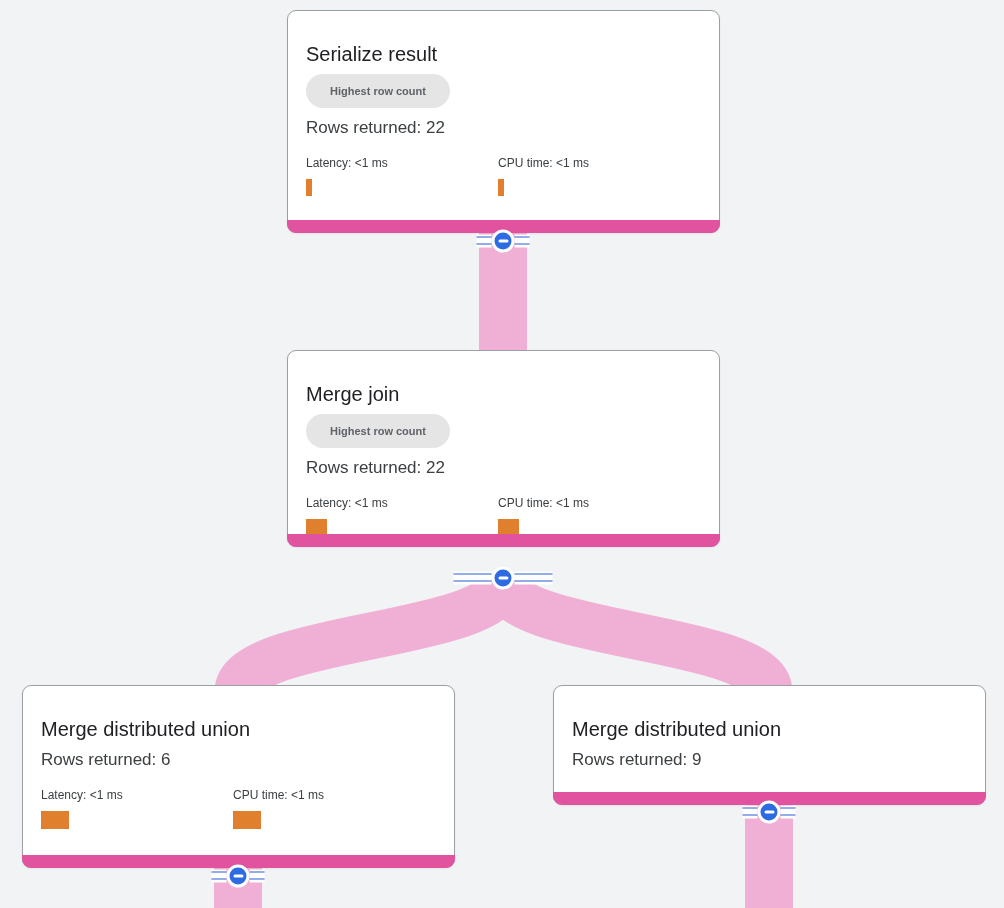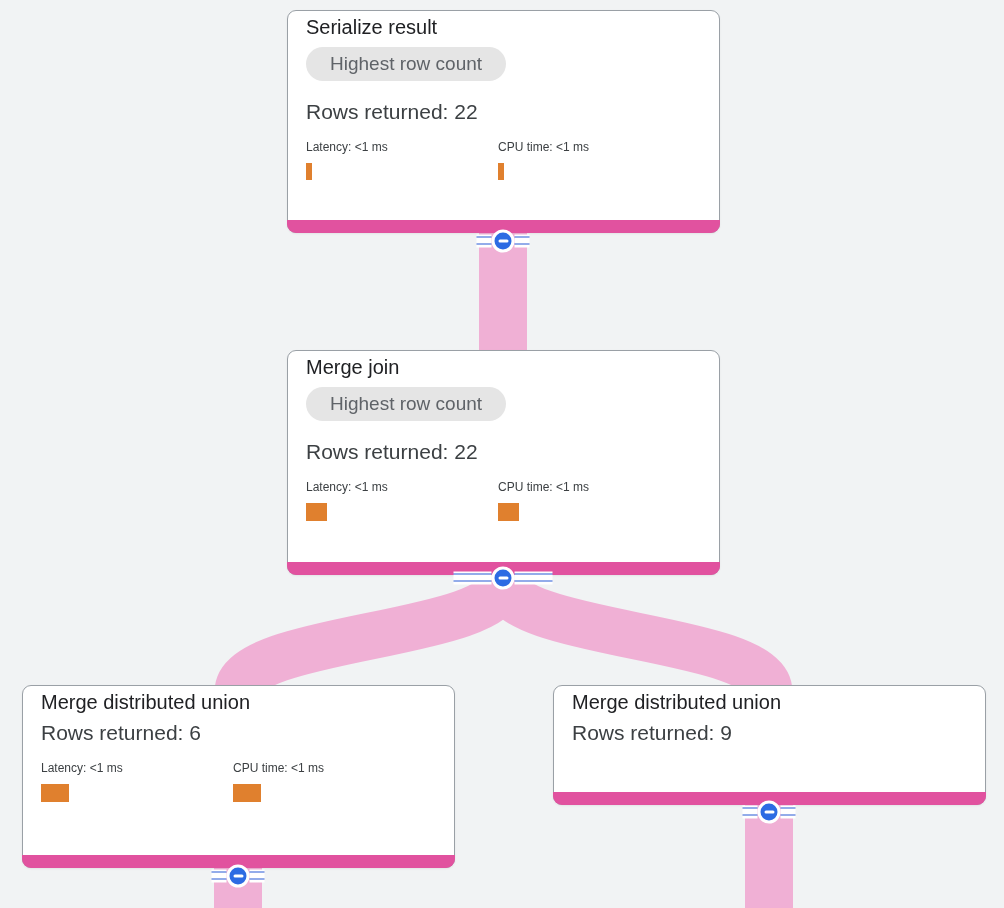--- a/index.html
+++ b/index.html
@@ -35,41 +35,42 @@
 
   .node {
     position: absolute;
     background: var(--node-bg);
     border: 1px solid var(--node-border);
     border-radius: 9px;
     z-index: 1;
     box-shadow: 0 1px 2px rgba(60,64,67,.08);
     cursor: pointer;
   }
-  .node-content { padding: 3px 18px 0 18px; }
+  .node-content { padding: 30px 18px 0 18px; }
   .node-title {
     font-size: 20px;
     line-height: 26px;
     font-weight: 500;
     color: var(--title-text);
     margin-bottom: 7px;
   }
   .badge {
     display: inline-block;
     background: var(--badge-bg);
     color: var(--badge-text);
-    font-size: 19px;
+    font-size: 11px;
     line-height: 34px;
     height: 34px;
     padding: 0 24px;
     border-radius: 17px;
-    margin-bottom: 20px;
+    margin-bottom: 9px;
+    font-weight: bold;
   }
   .rows-returned {
-    font-size: 21px;
+    font-size: 17px;
     line-height: 22px;
     color: var(--body-text);
     margin-bottom: 14px;
   }
   .metrics { display: flex; }
   .metric { min-width: 192px; }
   .metric-label {
     font-size: 12px;
     line-height: 21px;
     color: var(--body-text);
@@ -149,21 +150,21 @@
         </div>
         <div class="metric">
           <div class="metric-label">CPU time: &lt;1 ms</div>
           <div class="metric-bar" style="width: 6px; height: 17px;"></div>
         </div>
       </div>
     </div>
     <div class="node-bottom-bar"></div>
   </div>
 
-  <div class="node" style="left:287px; top:350px; width:433px; height:225px;">
+  <div class="node" style="left:287px; top:350px; width:433px; height:197px;">
     <div class="node-content">
       <div class="node-title">Merge join</div>
       <div><span class="badge">Highest row count</span></div>
       <div class="rows-returned">Rows returned: 22</div>
       <div class="metrics">
         <div class="metric">
           <div class="metric-label">Latency: &lt;1 ms</div>
           <div class="metric-bar" style="width: 21px; height: 18px;"></div>
         </div>
         <div class="metric">

